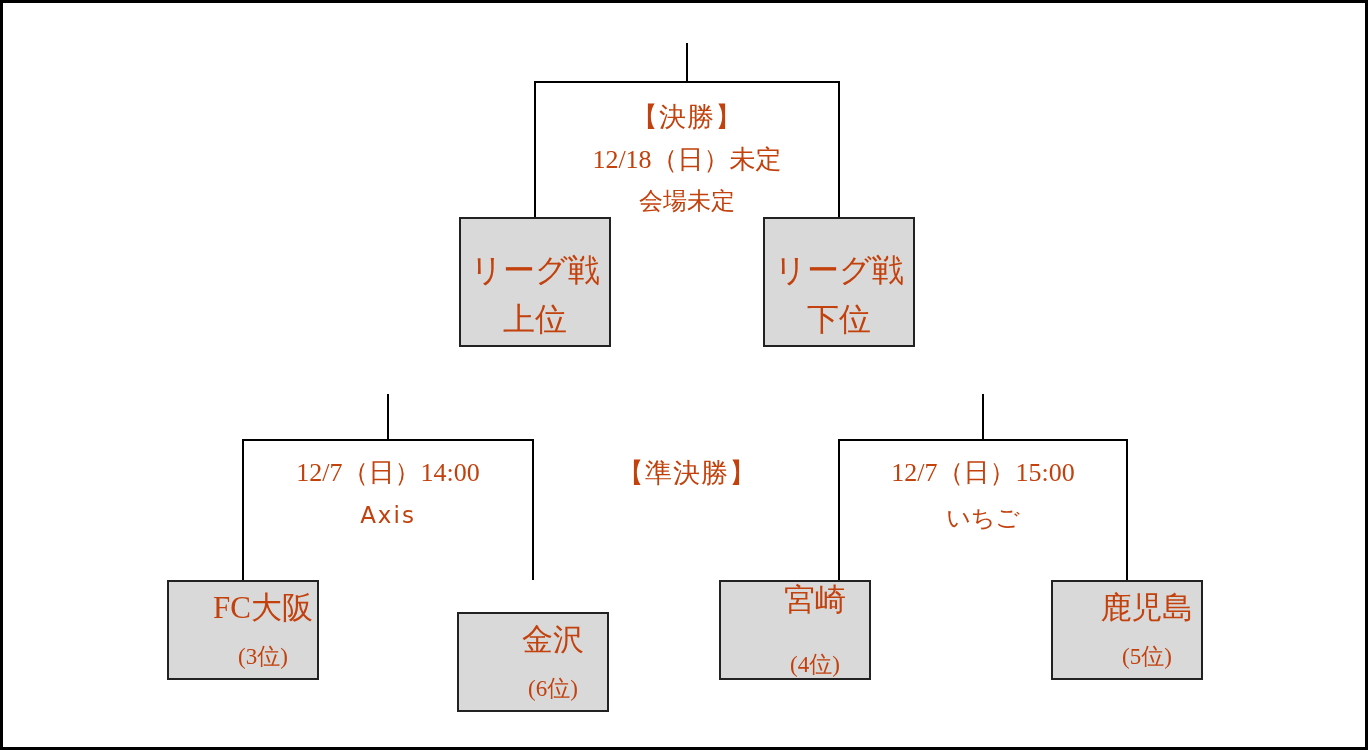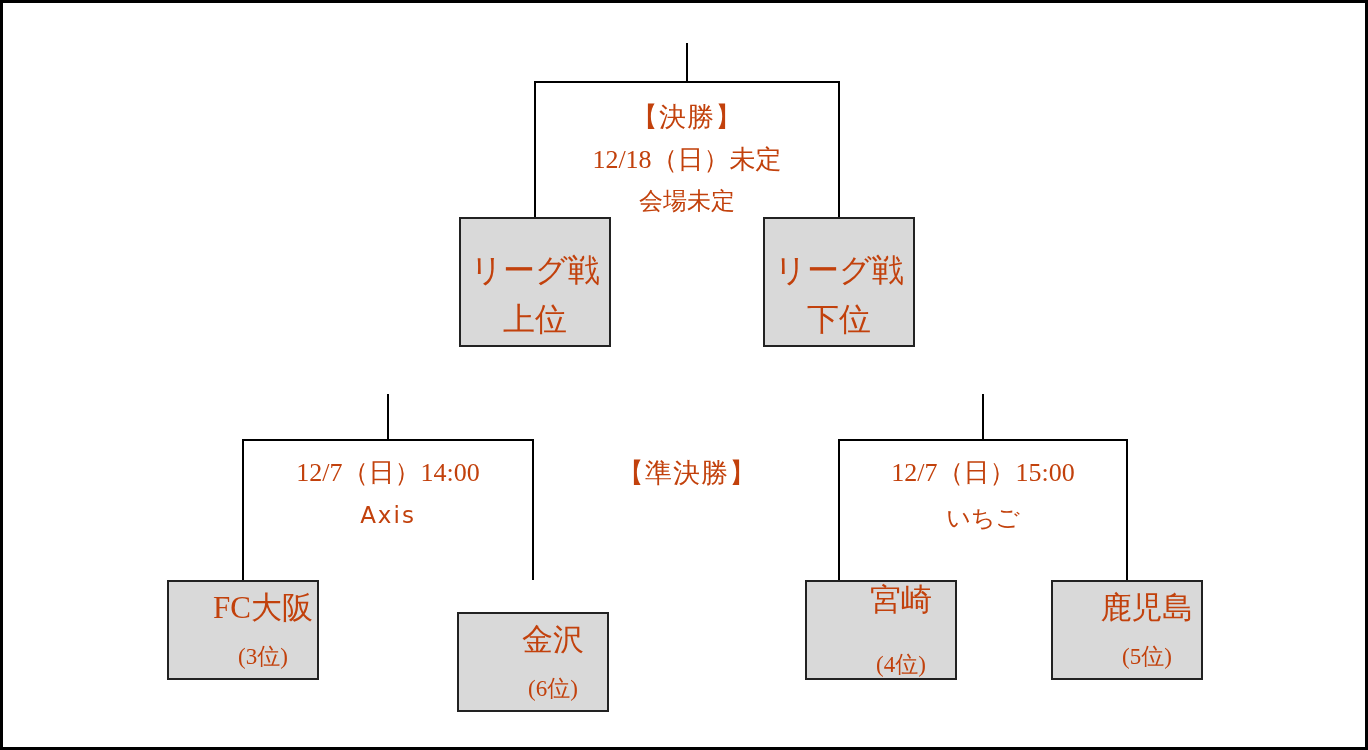--- a/index.html
+++ b/index.html
@@ -86,21 +86,21 @@
   <div class="label venue-label" style="left:980px; top:499px;">いちご</div>
 
   <div class="slot team-slot" style="left:164px;">
     <div class="team-name">FC大阪</div>
     <div class="team-seed">(3位)</div>
   </div>
   <div class="slot team-slot" style="left:454px;margin-top:32px;">
     <div class="team-name">金沢</div>
     <div class="team-seed">(6位)</div>
   </div>
-  <div class="slot team-slot" style="left:802px;gap:16px;">
+  <div class="slot team-slot" style="left:716px;gap:16px;">
     <div class="team-name">宮崎</div>
     <div class="team-seed">(4位)</div>
   </div>
   <div class="slot team-slot" style="left:1048px;">
     <div class="team-name">鹿児島</div>
     <div class="team-seed">(5位)</div>
   </div>
 
 </div>
 

